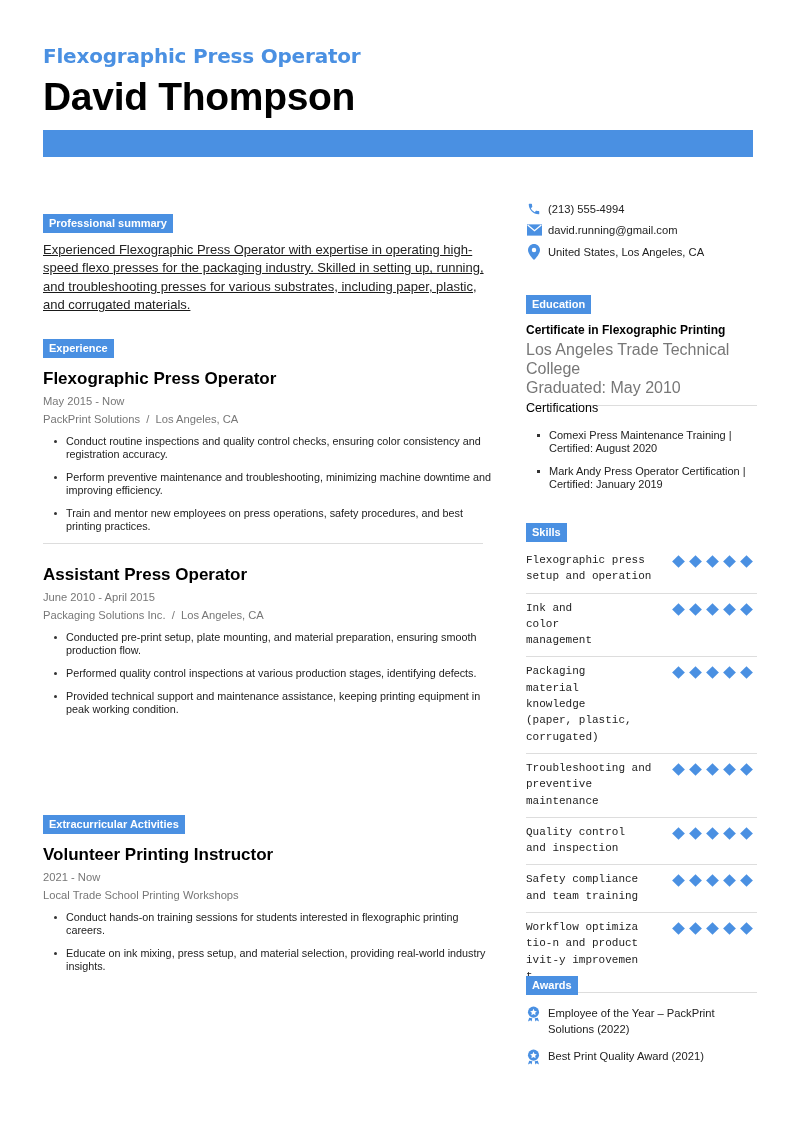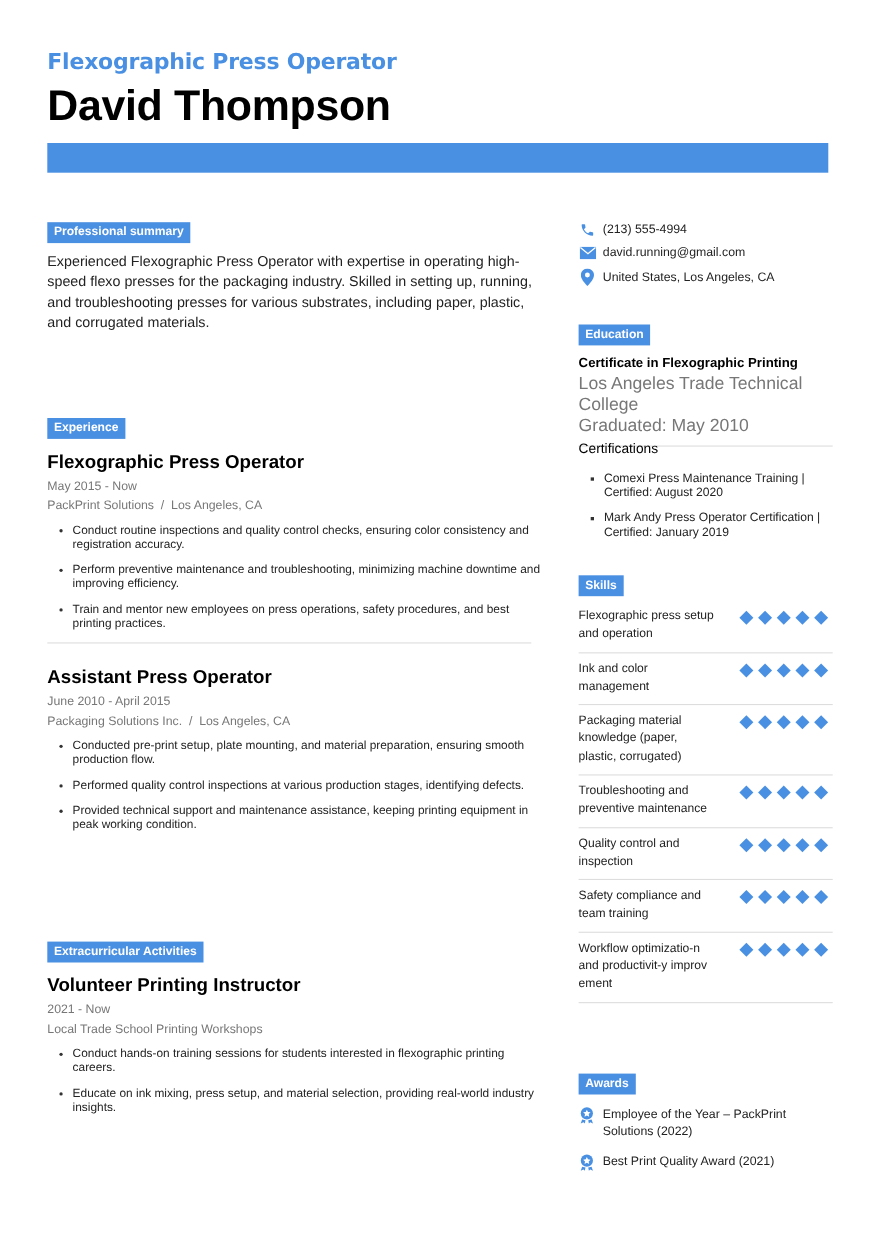--- a/index.html
+++ b/index.html
@@ -6,45 +6,45 @@
   html, body { width: 800px; height: 1131px; background: #ffffff; }
   body { font-family: "Liberation Sans", "DejaVu Sans", sans-serif; color: #1a1a1a; position: relative; overflow: hidden; }
 
   .header { position: absolute; left: 43px; top: 42px; width: 710px; }
   .job-title { font-family: "DejaVu Sans", sans-serif; font-size: 20px; font-weight: bold; color: #4a90e2; letter-spacing: -0.2px; line-height: 28px; }
   .name { font-family: "Liberation Sans", sans-serif; font-size: 39px; font-weight: bold; color: #000; line-height: 46px; margin-top: 4px; letter-spacing: -0.3px; }
   .accent-bar { position: absolute; left: 43px; top: 130px; width: 710px; height: 27px; background: #4a90e2; }
 
   .tag { display: inline-block; background: #4a90e2; color: #fff; font-size: 11px; font-weight: bold; padding: 3px 6px; line-height: 13px; }
 
-  .left { position: absolute; left: 43px; top: 201px; width: 452px; }
+  .left { position: absolute; left: 43px; top: 213px; width: 452px; text-decoration: underline; }
   .summary { font-size: 13px; line-height: 18.3px; color: #222; margin-top: 8px; }
 
-  .section { position: absolute; left: 43px; width: 452px; margin-top: 41px; }
+  .section { position: absolute; left: 43px; width: 452px; }
   .entry-title { font-size: 17px; font-weight: bold; color: #000; line-height: 22px; }
   .entry-meta { font-size: 11.2px; color: #777; line-height: 18px; }
   .bullets { list-style: none; margin-top: 7px; padding-left: 8px; }
   .bullets li { position: relative; padding-left: 15px; font-size: 10.8px; line-height: 13px; color: #222; margin-bottom: 10px; }
   .bullets li::before { content: ""; position: absolute; left: 3px; top: 5px; width: 3px; height: 3px; background: #333; border-radius: 50%; }
   .divider { height: 1px; background: #ddd; }
 
   .right { position: absolute; left: 526px; width: 231px; }
   .contact-row { display: flex; align-items: center; height: 21.5px; font-size: 11.2px; color: #222; }
   .contact-row .icon { width: 16px; height: 16px; margin-right: 6px; display: flex; align-items: center; justify-content: center; }
 
   .edu-title { font-size: 12px; font-weight: bold; color: #000; line-height: 20px; margin-top: 4px; }
   .edu-meta { font-size: 16px; color: #777; line-height: 19px; }
 
   .cert-title { font-size: 12.5px; font-weight: normal; color: #000; line-height: 18px; }
   .cert-list { list-style: none; margin-top: 12px; padding-left: 8px; }
   .cert-list li { position: relative; padding-left: 15px; font-size: 11px; line-height: 13px; color: #222; margin-bottom: 10px; }
   .cert-list li::before { content: ""; position: absolute; left: 3px; top: 5px; width: 3px; height: 3px; background: #333; }
 
   .skill-row { display: flex; justify-content: space-between; border-bottom: 1px solid #ddd; padding: 6px 0 8px 0; }
-  .skill-name { font-size: 11px; line-height: 16.3px; color: #222; width: 130px; }
+  .skill-name { font-size: 11px; line-height: 16.3px; color: #222; width: 130px; font-family: Liberation Mono, monospace; }
   .diamonds { display: flex; gap: 4px; padding-top: 3px; padding-right: 4px; }
   .diamond { width: 9px; height: 9px; background: #4a90e2; transform: rotate(45deg); margin: 2px; }
 
   .award-row { display: flex; align-items: flex-start; font-size: 11.2px; line-height: 16px; color: #222; margin-bottom: 11px; }
   .award-row .icon { width: 16px; height: 16px; margin-right: 6px; margin-top: 1px; flex-shrink: 0; }
 </style>
 </head>
 <body>
 
 <div class="header">

